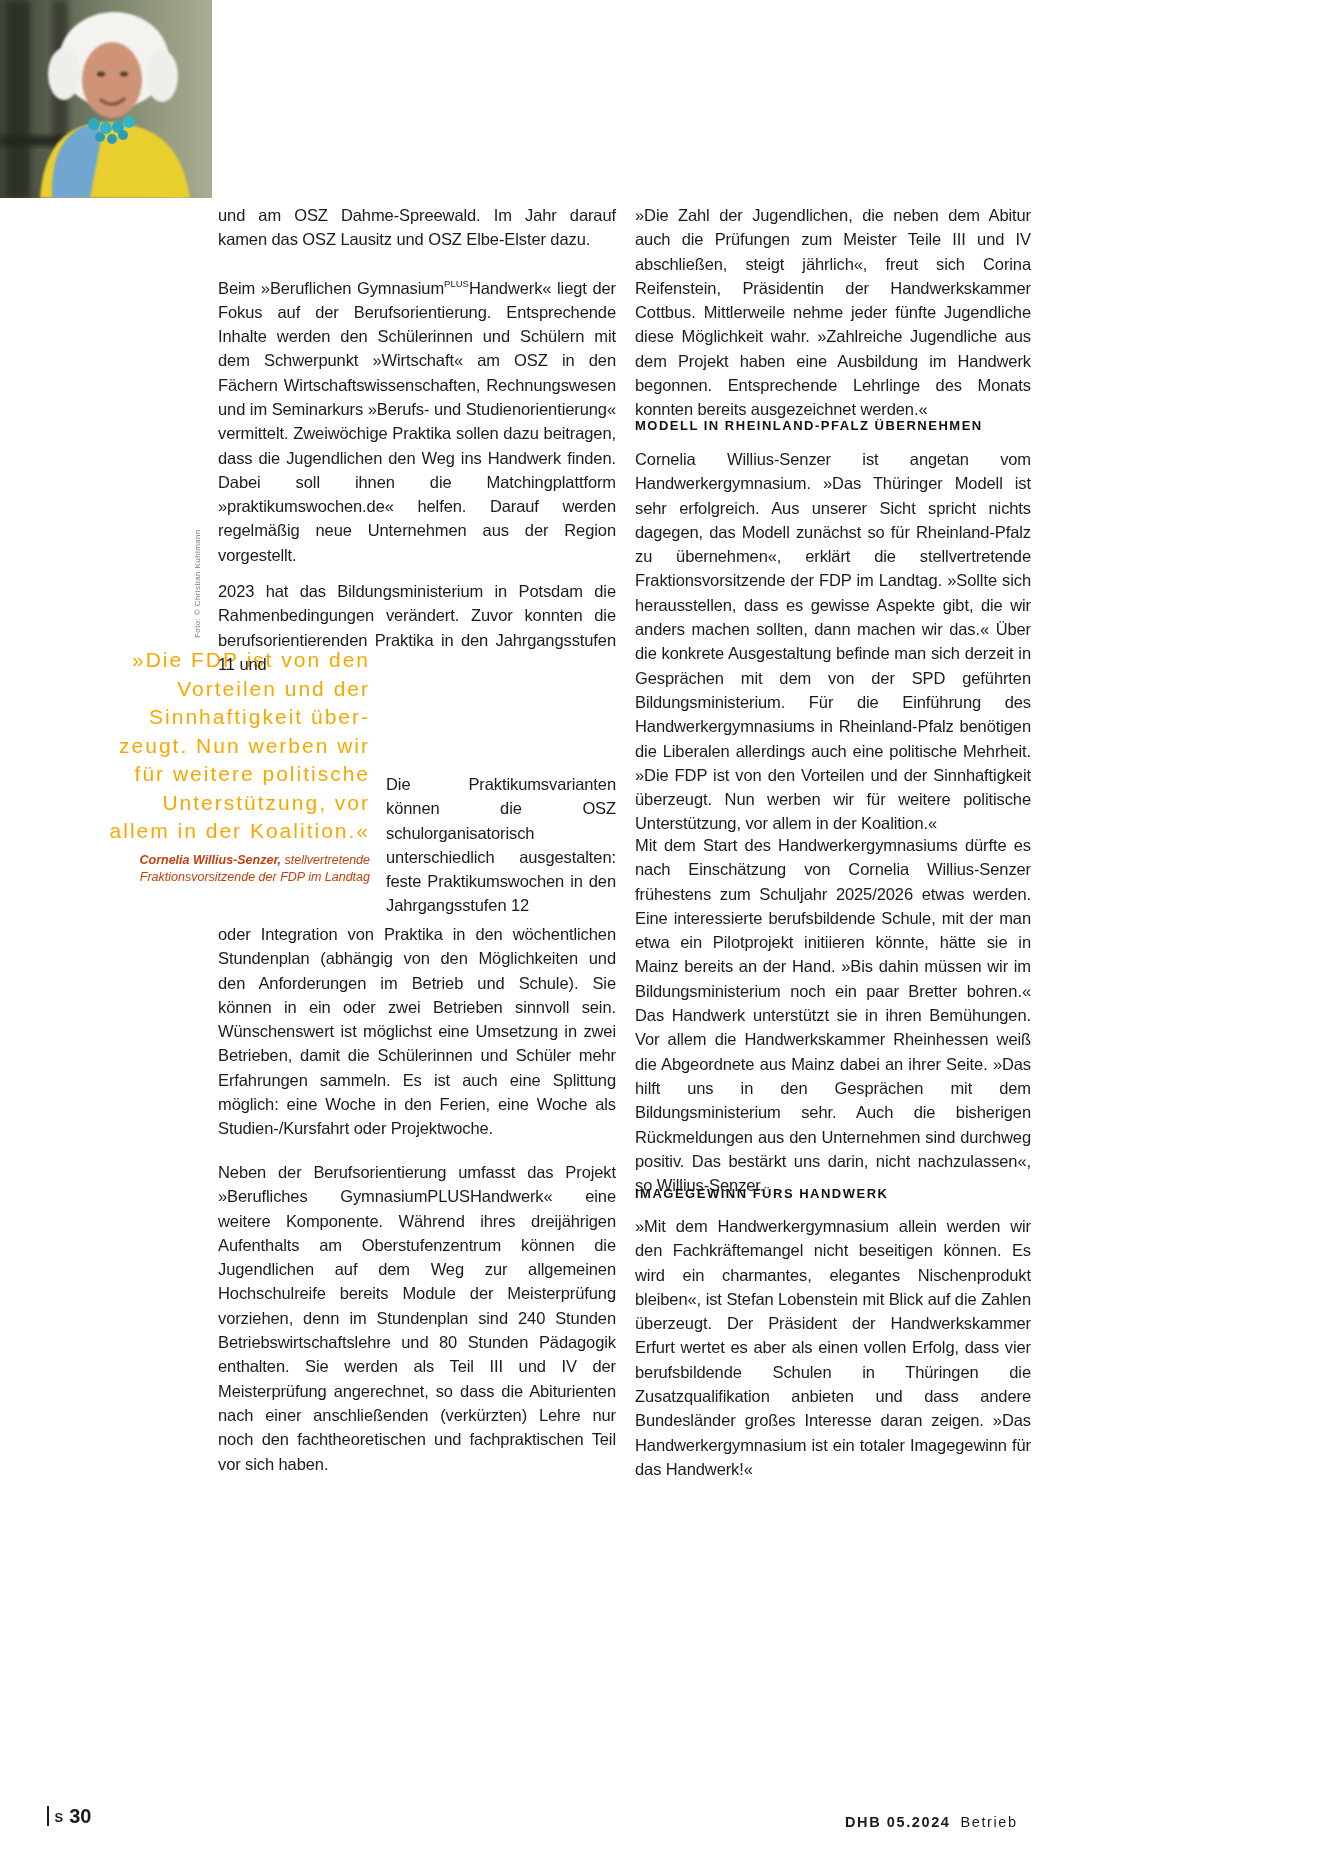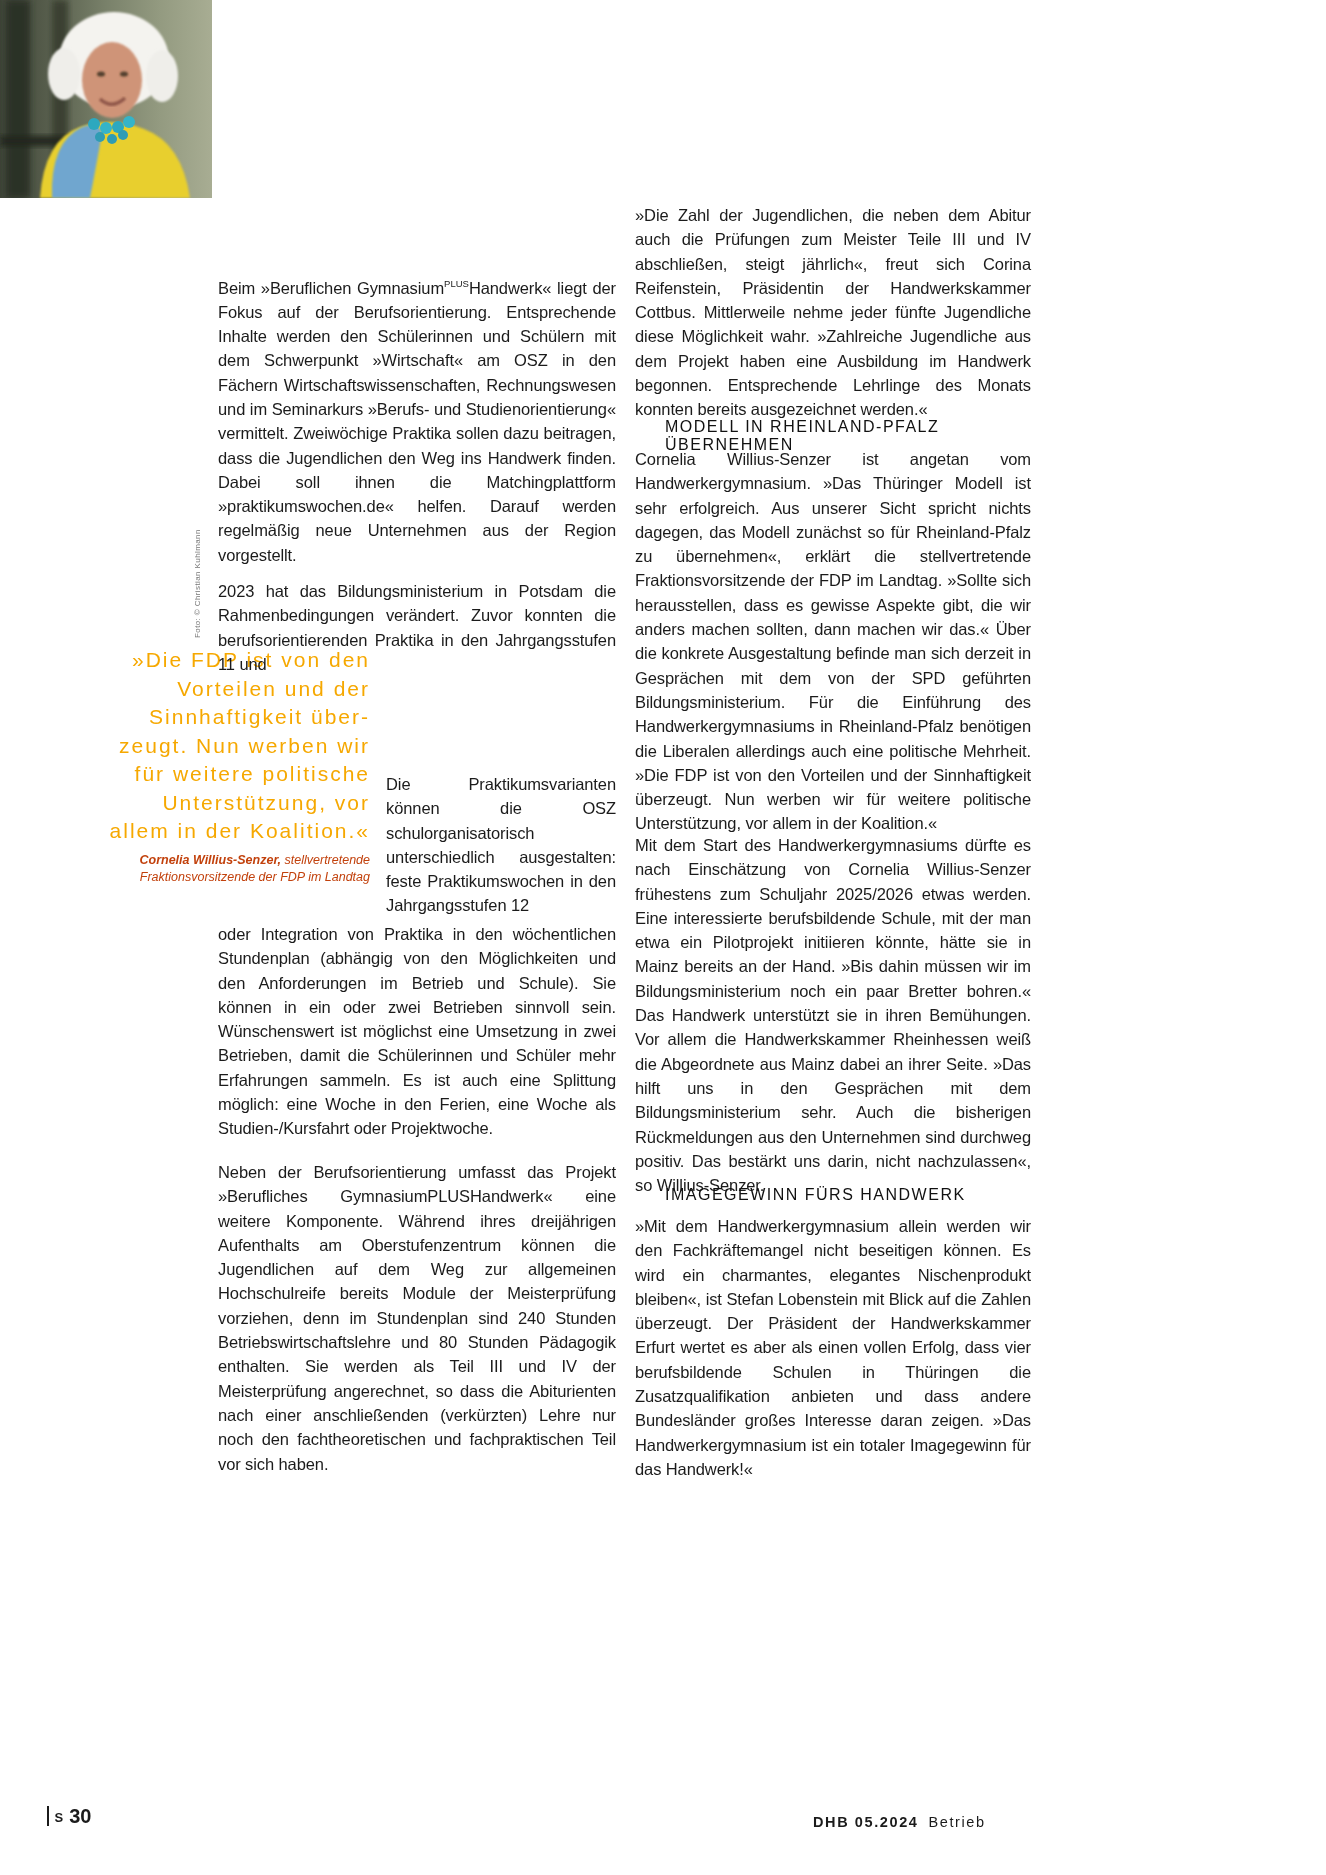--- a/index.html
+++ b/index.html
@@ -12,25 +12,24 @@
     overflow:hidden;
   }
   .abs { position:absolute; }
   .body-text {
     font-size:16.5px;
     line-height:24.3px;
     text-align:justify;
     letter-spacing:-0.1px;
   }
   .section-heading {
-    font-size:16px;
-    font-weight:normal;
+    font-size:13px;
+    font-weight:bold;
     letter-spacing:1.5px;
     color:#111;
-    margin-left:30px;
   }
   sup.plus {
     font-size:9.5px;
     vertical-align:super;
     letter-spacing:0;
   }
   .photo {
     left:0; top:443; width:212px; height:198px;
     overflow:hidden;
   }
@@ -67,21 +66,21 @@
   .footer-left {
     left:47px; top:1806px;
     display:flex; align-items:flex-end; gap:6px;
   }
   .footer-rule {
     width:1.5px; height:20px; background:#1b1b1b;
   }
   .page-label { font-size:13px; font-weight:600; line-height:1; padding-bottom:2px; }
   .page-number { font-size:20px; font-weight:bold; line-height:1; }
   .footer-right {
-    left:813px; top:1814px;
+    left:845px; top:1814px;
     font-size:14.5px;
     letter-spacing:1.6px;
   }
   .footer-right .issue { font-weight:bold; }
   .footer-right .section { font-weight:normal; margin-left:10px; }
 </style>
 </head>
 <body>
 
 <div class="page">
@@ -132,20 +131,21 @@
 Vorteilen und der
 Sinnhaftigkeit über-
 zeugt. Nun werben wir
 für weitere politische
 Unterstützung, vor
 allem in der Koalition.«</div>
   <div class="abs attribution">
     <span class="name">Cornelia Willius-Senzer,</span><span> stellvertretende Fraktionsvorsitzende der FDP im Landtag</span>
   </div>
 
+  <div class="abs body-text col1" style="top:203px;">und am OSZ Dahme-Spreewald. Im Jahr darauf kamen das OSZ Lausitz und OSZ Elbe-Elster dazu.</div>
 
   <div class="abs body-text col1" style="top:272px;">
     <span>Beim »Beruflichen Gymnasium</span><sup class="plus">PLUS</sup><span>Handwerk« liegt der Fokus auf der Berufsorientierung. Entsprechende Inhalte werden den Schülerinnen und Schülern mit dem Schwerpunkt »Wirtschaft« am OSZ in den Fächern Wirtschaftswissenschaften, Rechnungswesen und im Seminarkurs »Berufs- und Studienorientierung« vermittelt. Zweiwöchige Praktika sollen dazu beitragen, dass die Jugendlichen den Weg ins Handwerk finden. Dabei soll ihnen die Matchingplattform »praktikumswochen.de« helfen. Darauf werden regelmäßig neue Unternehmen aus der Region vorgestellt.</span>
   </div>
 
   <div class="abs body-text col1" style="top:567px;margin-top:12px;">2023 hat das Bildungsministerium in Potsdam die Rahmenbedingungen verändert. Zuvor konnten die berufsorientierenden Praktika in den Jahrgangsstufen 11 und</div>
   <div class="abs body-text col1-narrow" style="top:772px;">Die Praktikumsvarianten können die OSZ schulorganisatorisch unterschiedlich ausgestalten: feste Praktikumswochen in den Jahrgangsstufen 12</div>
   <div class="abs body-text col1" style="top:922px;">oder Integration von Praktika in den wöchentlichen Stundenplan (abhängig von den Möglichkeiten und den Anforderungen im Betrieb und Schule). Sie können in ein oder zwei Betrieben sinnvoll sein. Wünschenswert ist möglichst eine Umsetzung in zwei Betrieben, damit die Schülerinnen und Schüler mehr Erfahrungen sammeln. Es ist auch eine Splittung möglich: eine Woche in den Ferien, eine Woche als Studien-/Kursfahrt oder Projektwoche.</div>
   <div class="abs body-text col1" style="top:1160px;">Neben der Berufsorientierung umfasst das Projekt »Berufliches GymnasiumPLUSHandwerk« eine weitere Komponente. Während ihres dreijährigen Aufenthalts am Oberstufenzentrum können die Jugendlichen auf dem Weg zur allgemeinen Hochschulreife bereits Module der Meisterprüfung vorziehen, denn im Stundenplan sind 240 Stunden Betriebswirtschaftslehre und 80 Stunden Pädagogik enthalten. Sie werden als Teil III und IV der Meisterprüfung angerechnet, so dass die Abiturienten nach einer anschließenden (verkürzten) Lehre nur noch den fachtheoretischen und fachpraktischen Teil vor sich haben.</div>
 

